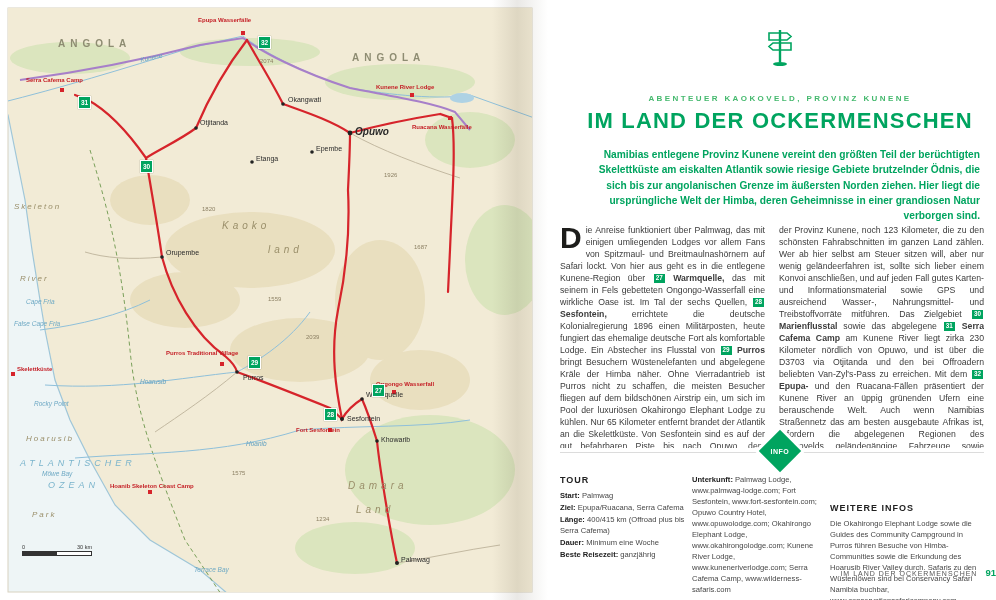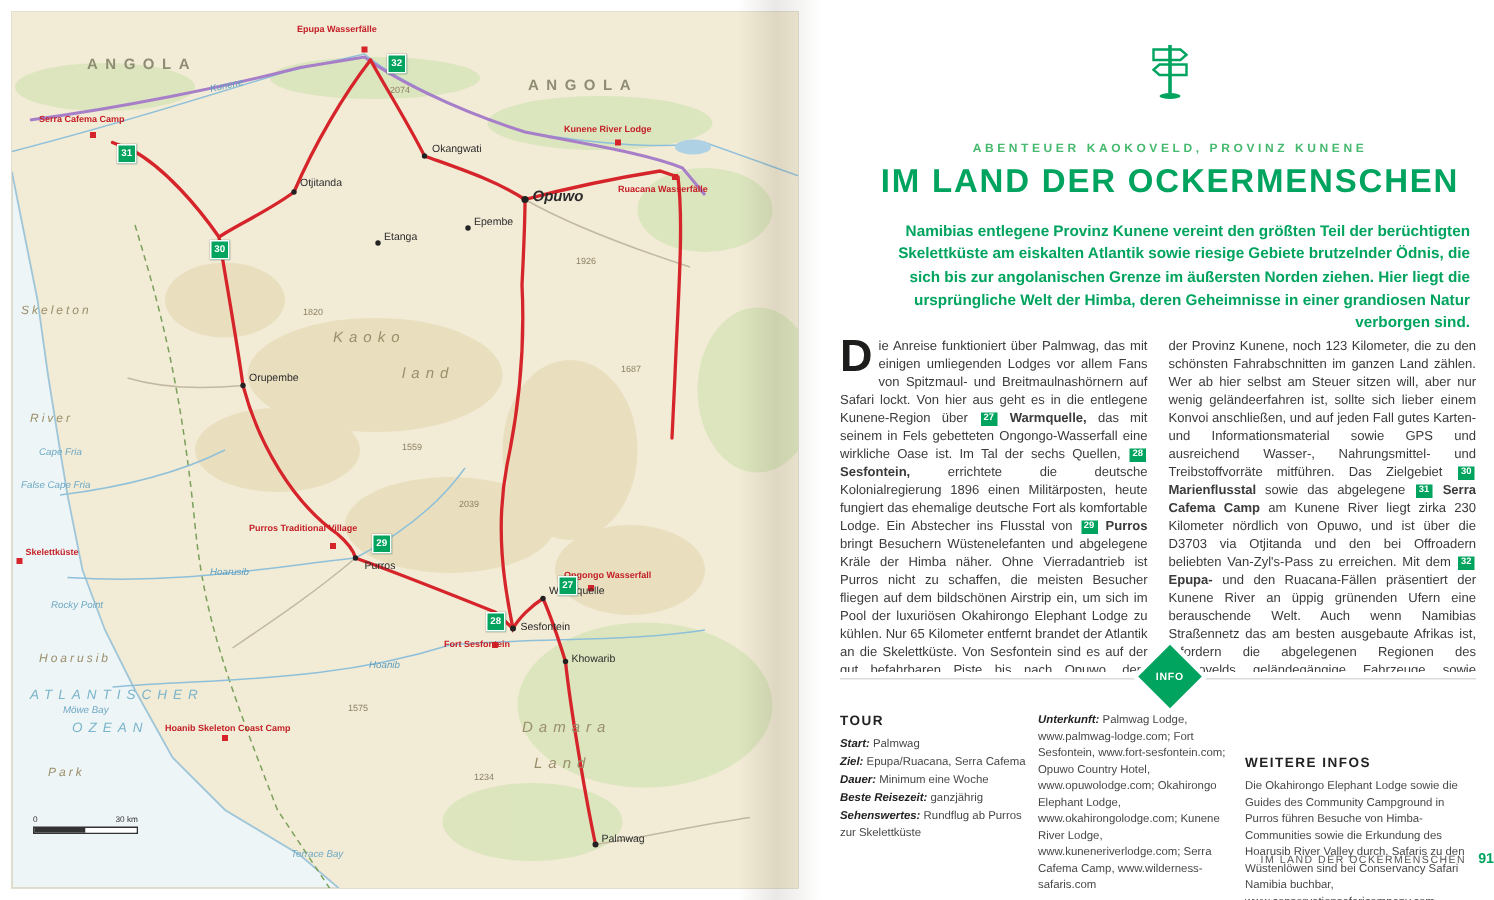--- a/index.html
+++ b/index.html
@@ -49,21 +49,21 @@
     background:#00a45f;transform:rotate(45deg);display:flex;align-items:center;justify-content:center;
     box-shadow:0 0 0 3px #fff;}
   .info-badge span{transform:rotate(-45deg);color:#fff;font-size:7px;font-weight:700;letter-spacing:.5px;}
   .info-cols{position:absolute;top:474px;left:8px;width:424px;display:flex;gap:4px;
     font-size:7.6px;line-height:1.45;color:#474747;}
   .ic1{flex:0 0 128px;}
   .ic2{flex:0 0 134px;}
   .ic3{flex:1;margin-top:28px;}
   .info-title{font-size:9px;font-weight:700;letter-spacing:1px;color:#222;margin-bottom:3px;}
   .info-line{margin-bottom:1px;}
-  .info-line strong,.ic2 strong{font-weight:700;color:#222;font-style:italic;}
+  .info-line strong,.ic2 strong{font-weight:700;color:#222;}
   .r-footer{position:absolute;top:567px;right:12px;text-align:right;
     font-size:7px;letter-spacing:1px;color:#555;}
   .r-footer .pg{color:#00a45f;font-size:9.5px;font-weight:700;margin-left:8px;letter-spacing:0;}
 </style>
 </head>
 <body>
 
 <div class="spread">
 
   <div class="map-stage">
@@ -258,23 +258,23 @@
     <div class="info-badge">
       <span>INFO</span>
     </div>
 
     <div class="info-cols">
       <div class="ic1">
         <div class="info-title">TOUR</div>
         <div>
             <div class="info-line"><strong>Start:</strong> Palmwag</div>
             <div class="info-line"><strong>Ziel:</strong> Epupa/Ruacana, Serra Cafema</div>
+            <div class="info-line"><strong>Länge:</strong> 400/415 km (Offroad plus bis Serra Cafema)</div>
             <div class="info-line"><strong>Dauer:</strong> Minimum eine Woche</div>
             <div class="info-line"><strong>Beste Reisezeit:</strong> ganzjährig</div>
-            <div class="info-line"><strong>Sehenswertes:</strong> Rundflug ab Purros zur Skelettküste</div>
           </div>
       </div>
       <div class="ic2">
         <span><strong>Unterkunft:</strong> Palmwag Lodge, www.palmwag-lodge.com; Fort Sesfontein, www.fort-sesfontein.com; Opuwo Country Hotel, www.opuwolodge.com; Okahirongo Elephant Lodge, www.okahirongolodge.com; Kunene River Lodge, www.kuneneriverlodge.com; Serra Cafema Camp, www.wilderness-safaris.com</span>
       </div>
       <div class="ic3">
         <div class="info-title">WEITERE INFOS</div>
         <span>Die Okahirongo Elephant Lodge sowie die Guides des Community Campground in Purros führen Besuche von Himba-Communities sowie die Erkundung des Hoarusib River Valley durch. Safaris zu den Wüstenlöwen sind bei Conservancy Safari Namibia buchbar, www.conservationsafaricompany.com</span>
       </div>
     </div>

